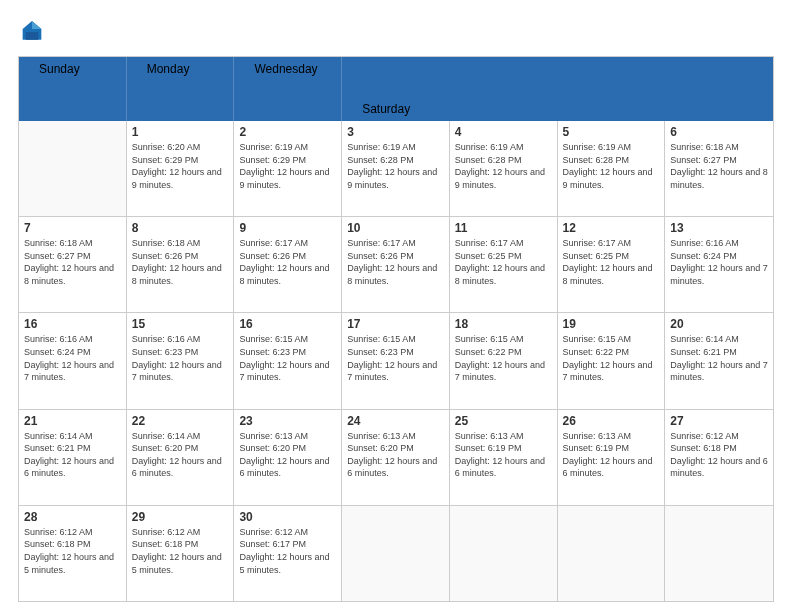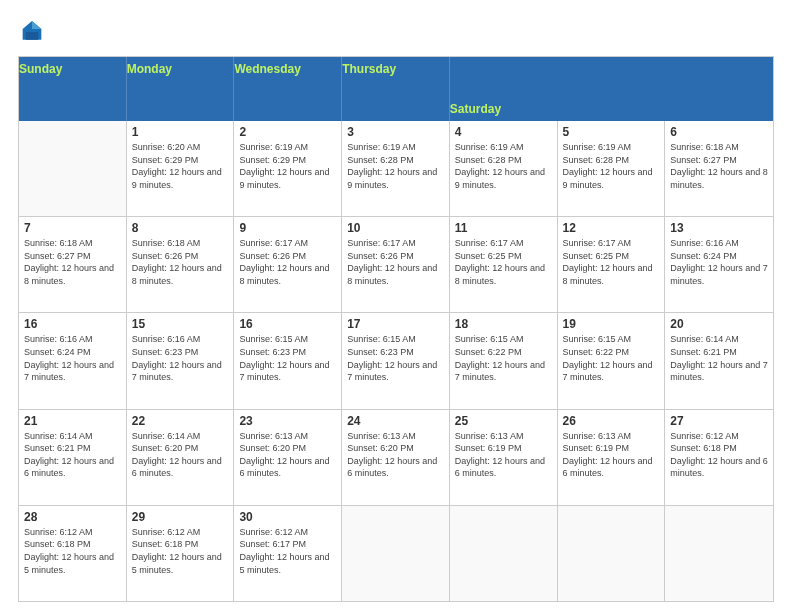--- a/index.html
+++ b/index.html
@@ -59,24 +59,24 @@
       display: flex;
       flex-direction: column;
       border: 1px solid #ccc;
     }
     .cal-header {
       display: grid;
       grid-template-columns: repeat(7, 1fr);
       background: #2b6cb0;
     }
     .cal-header-cell {
-      color: #bef264;
+      color: #000000;
       font-size: 12px;
-      font-weight: bold;
-      padding: 5px 0;
+      font-weight: normal;
+      padding: 5px 20px;
       text-align: left;
       border-right: 1px solid rgba(255,255,255,0.2);
     }
     .cal-header-cell:last-child { border-right: none; margin-top: 40px; }
     .cal-body {
       flex: 1;
       display: flex;
       flex-direction: column;
     }
     .cal-row {
@@ -129,21 +129,20 @@
       <div class="month-title"></div>
       <div class="location"></div>
     </div>
   </div>
 
   <div class="calendar">
     <div class="cal-header">
     <div class="cal-header-cell">Sunday</div>
         <div class="cal-header-cell">Monday</div>
         <div class="cal-header-cell">Wednesday</div>
-        <div class="cal-header-cell">Thursday</div>
         <div class="cal-header-cell">Saturday</div>
       </div>
     <div class="cal-body">
     <div class="cal-row">
           <div class="cal-cell empty"></div>
           <div class="cal-cell">
             <div class="day-num">1</div>
             <div class="cell-text" style="white-space: pre-line;">Sunrise: 6:20 AM
 Sunset: 6:29 PM
 Daylight: 12 hours and 9 minutes.</div>

